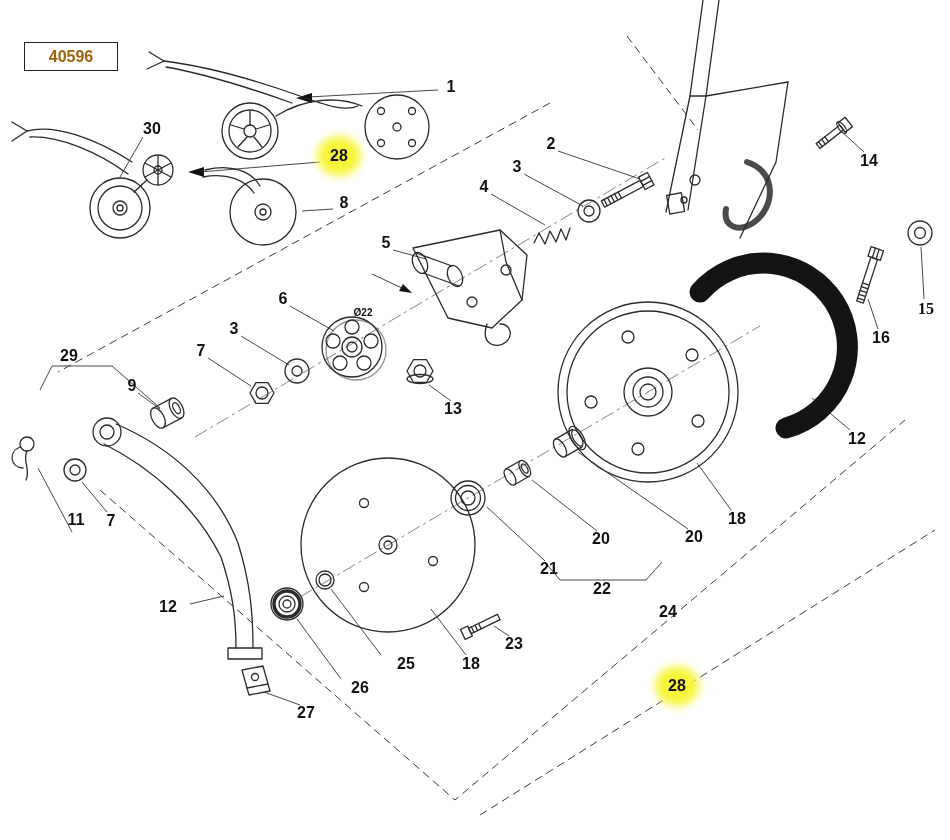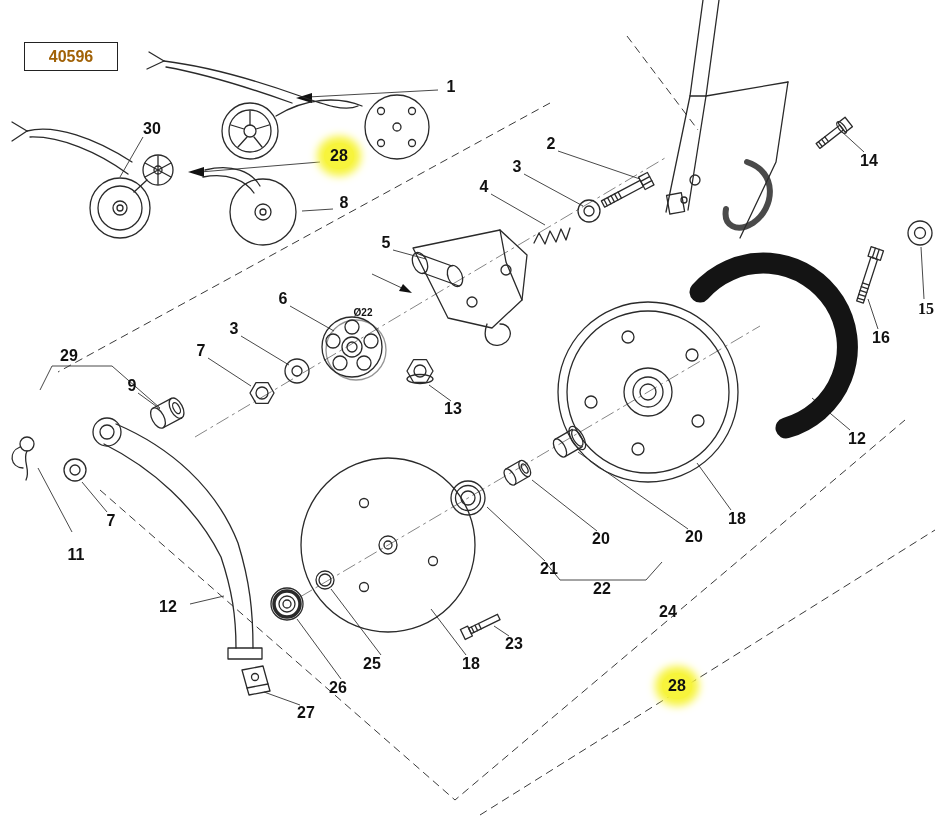--- a/index.html
+++ b/index.html
@@ -350,24 +350,24 @@
       <div class="callout" style="left: 869px; top: 161px;">14</div>
       <div class="callout" style="left: 926px; top: 309px; font-family: Liberation Serif, serif;">15</div>
       <div class="callout" style="left: 881px; top: 338px;">16</div>
       <div class="callout" style="left: 857px; top: 439px;">12</div>
       <div class="callout" style="left: 737px; top: 519px;">18</div>
       <div class="callout" style="left: 694px; top: 537px;">20</div>
       <div class="callout" style="left: 601px; top: 539px;">20</div>
       <div class="callout" style="left: 549px; top: 569px;">21</div>
       <div class="callout" style="left: 602px; top: 589px;">22</div>
       <div class="callout" style="left: 111px; top: 521px;">7</div>
-      <div class="callout" style="left: 76px; top: 555px;">11</div>
+      <div class="callout" style="left: 76px; top: 520px;">11</div>
       <div class="callout" style="left: 168px; top: 607px;">12</div>
       <div class="callout" style="left: 514px; top: 644px;">23</div>
       <div class="callout" style="left: 668px; top: 612px;">24</div>
-      <div class="callout" style="left: 372px; top: 664px; text-align: right;">25</div>
+      <div class="callout" style="left: 406px; top: 664px; text-align: right;">25</div>
       <div class="callout" style="left: 471px; top: 664px;">18</div>
-      <div class="callout" style="left: 338px; top: 688px;">26</div>
+      <div class="callout" style="left: 360px; top: 688px;">26</div>
       <div class="callout" style="left: 306px; top: 713px;">27</div>
       <div class="callout hl" style="left: 677px; top: 686px; background: rgb(247, 244, 60); box-shadow: rgb(247, 244, 60) 0px 0px 9px 7px;">28</div>
     </div>
 
 </div>
 
 </body></html>

